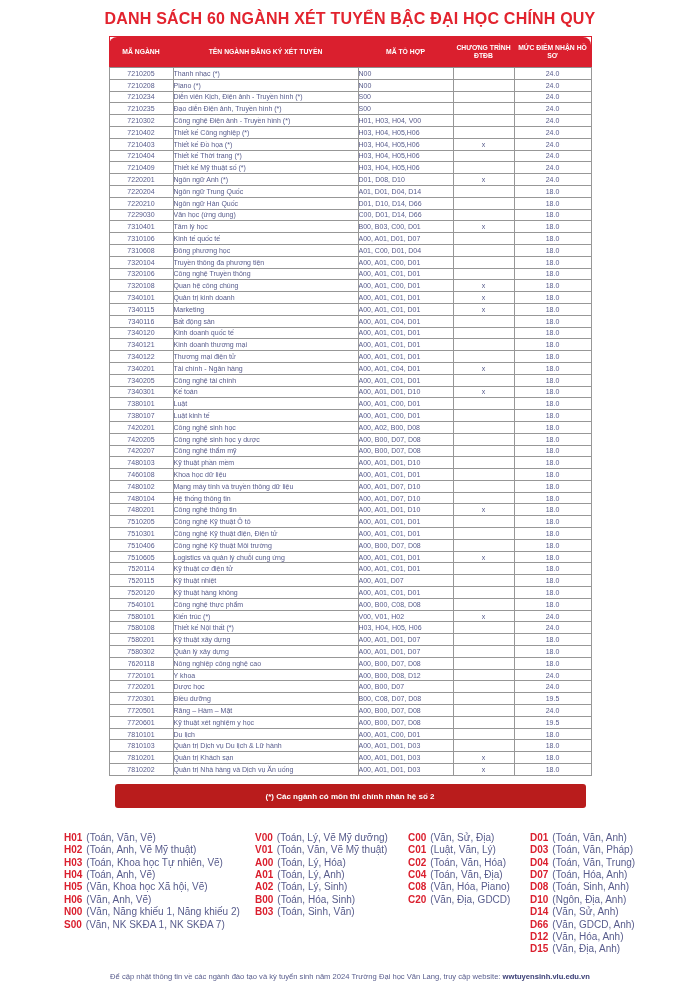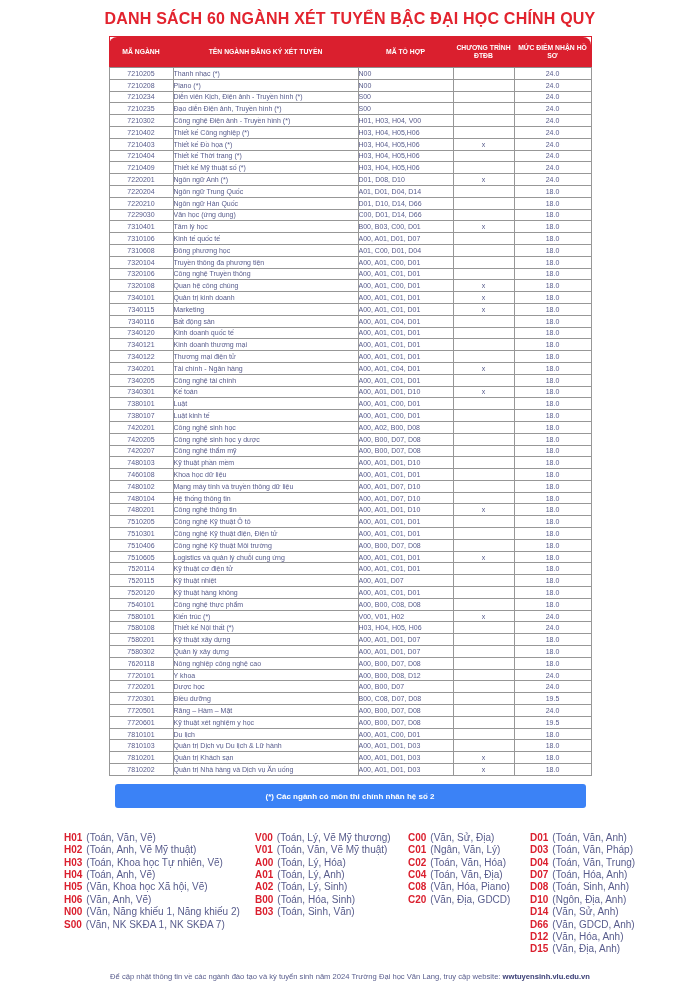--- a/index.html
+++ b/index.html
@@ -44,21 +44,21 @@
     white-space:nowrap; overflow:hidden;
   }
   td.col-code  { text-align:center; }
   td.col-name  { text-align:left; padding-left:7px; }
   td.col-combos{ text-align:left; padding-left:7px; }
   td.col-dtdb  { text-align:center; }
   td.col-score { text-align:center; }
 
   .note {
     width:471px; margin:8px auto 0 auto;
-    background:#3b82f6; color:#ffffff;
+    background:#b91c1c; color:#ffffff;
     font-size:8px; font-weight:bold; text-align:center;
     padding:8px 0 7px 0; border-radius:3px;
   }
 
   .legend {
     margin:24px 0 0 64px;
     display:flex; align-items:flex-start;
   }
   .legend-col { flex:0 0 auto; }
   .legend-col:nth-child(1){ width:191px; }
@@ -532,31 +532,31 @@
         <div class="legend-item"><span class="code">H01</span><span class="desc">(Toán, Văn, Vẽ)</span></div>
         <div class="legend-item"><span class="code">H02</span><span class="desc">(Toán, Anh, Vẽ Mỹ thuật)</span></div>
         <div class="legend-item"><span class="code">H03</span><span class="desc">(Toán, Khoa học Tự nhiên, Vẽ)</span></div>
         <div class="legend-item"><span class="code">H04</span><span class="desc">(Toán, Anh, Vẽ)</span></div>
         <div class="legend-item"><span class="code">H05</span><span class="desc">(Văn, Khoa học Xã hội, Vẽ)</span></div>
         <div class="legend-item"><span class="code">H06</span><span class="desc">(Văn, Anh, Vẽ)</span></div>
         <div class="legend-item"><span class="code">N00</span><span class="desc">(Văn, Năng khiếu 1, Năng khiếu 2)</span></div>
         <div class="legend-item"><span class="code">S00</span><span class="desc">(Văn, NK SKĐA 1, NK SKĐA 7)</span></div>
       </div>
       <div class="legend-col">
-        <div class="legend-item"><span class="code">V00</span><span class="desc">(Toán, Lý, Vẽ Mỹ thương)</span></div>
+        <div class="legend-item"><span class="code">V00</span><span class="desc">(Toán, Lý, Vẽ Mỹ dưỡng)</span></div>
         <div class="legend-item"><span class="code">V01</span><span class="desc">(Toán, Văn, Vẽ Mỹ thuật)</span></div>
         <div class="legend-item"><span class="code">A00</span><span class="desc">(Toán, Lý, Hóa)</span></div>
         <div class="legend-item"><span class="code">A01</span><span class="desc">(Toán, Lý, Anh)</span></div>
         <div class="legend-item"><span class="code">A02</span><span class="desc">(Toán, Lý, Sinh)</span></div>
         <div class="legend-item"><span class="code">B00</span><span class="desc">(Toán, Hóa, Sinh)</span></div>
         <div class="legend-item"><span class="code">B03</span><span class="desc">(Toán, Sinh, Văn)</span></div>
       </div>
       <div class="legend-col">
         <div class="legend-item"><span class="code">C00</span><span class="desc">(Văn, Sử, Địa)</span></div>
-        <div class="legend-item"><span class="code">C01</span><span class="desc">(Ngân, Văn, Lý)</span></div>
+        <div class="legend-item"><span class="code">C01</span><span class="desc">(Luật, Văn, Lý)</span></div>
         <div class="legend-item"><span class="code">C02</span><span class="desc">(Toán, Văn, Hóa)</span></div>
         <div class="legend-item"><span class="code">C04</span><span class="desc">(Toán, Văn, Địa)</span></div>
         <div class="legend-item"><span class="code">C08</span><span class="desc">(Văn, Hóa, Piano)</span></div>
         <div class="legend-item"><span class="code">C20</span><span class="desc">(Văn, Địa, GDCD)</span></div>
       </div>
       <div class="legend-col">
         <div class="legend-item"><span class="code">D01</span><span class="desc">(Toán, Văn, Anh)</span></div>
         <div class="legend-item"><span class="code">D03</span><span class="desc">(Toán, Văn, Pháp)</span></div>
         <div class="legend-item"><span class="code">D04</span><span class="desc">(Toán, Văn, Trung)</span></div>
         <div class="legend-item"><span class="code">D07</span><span class="desc">(Toán, Hóa, Anh)</span></div>

